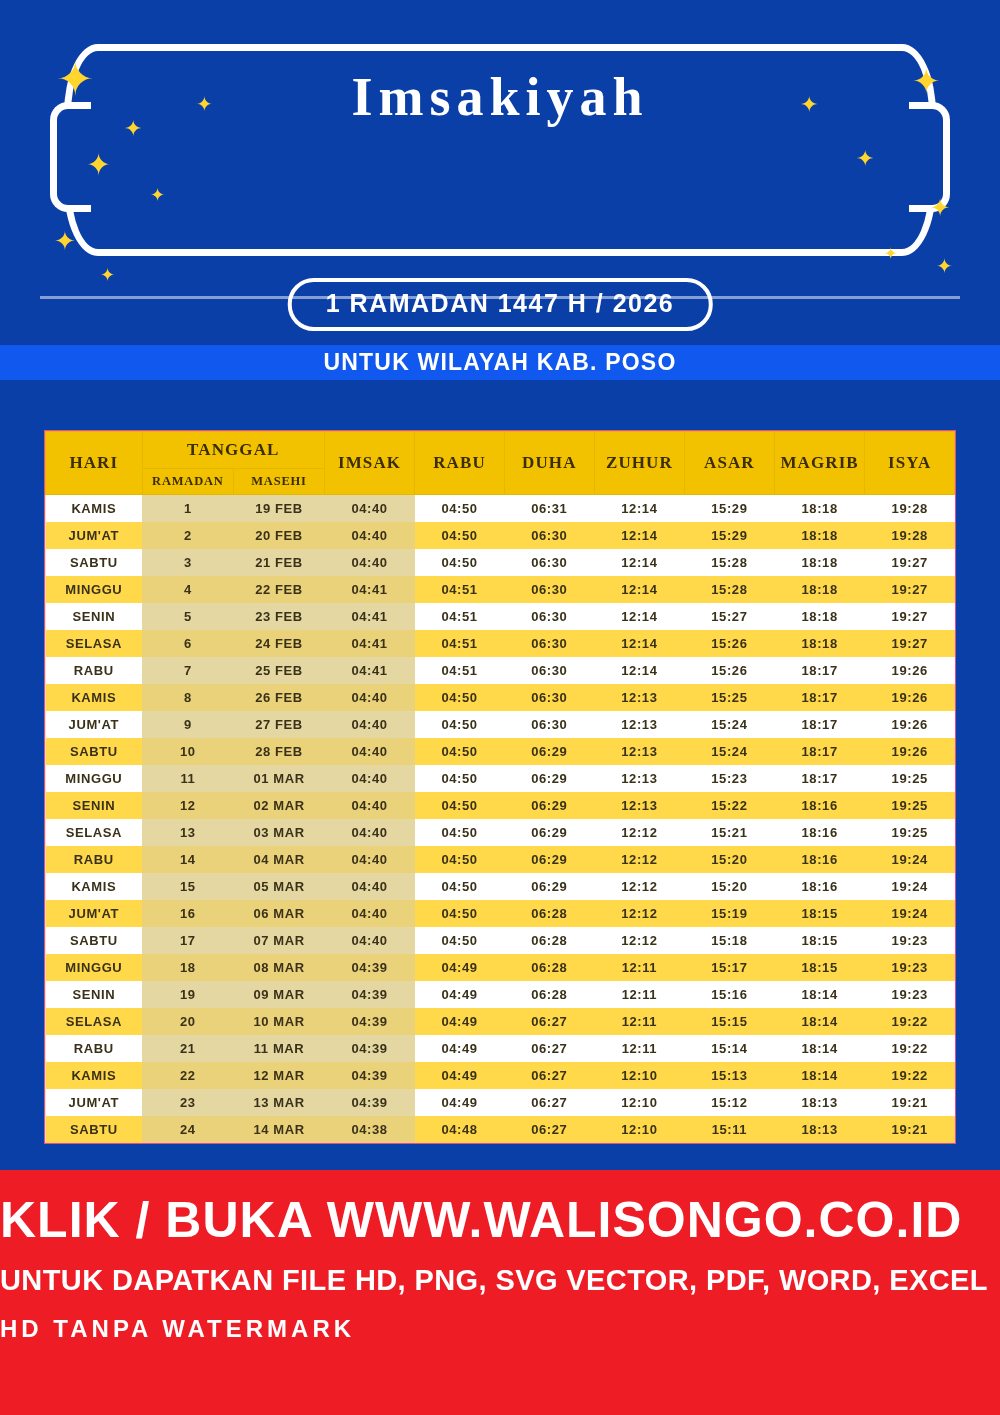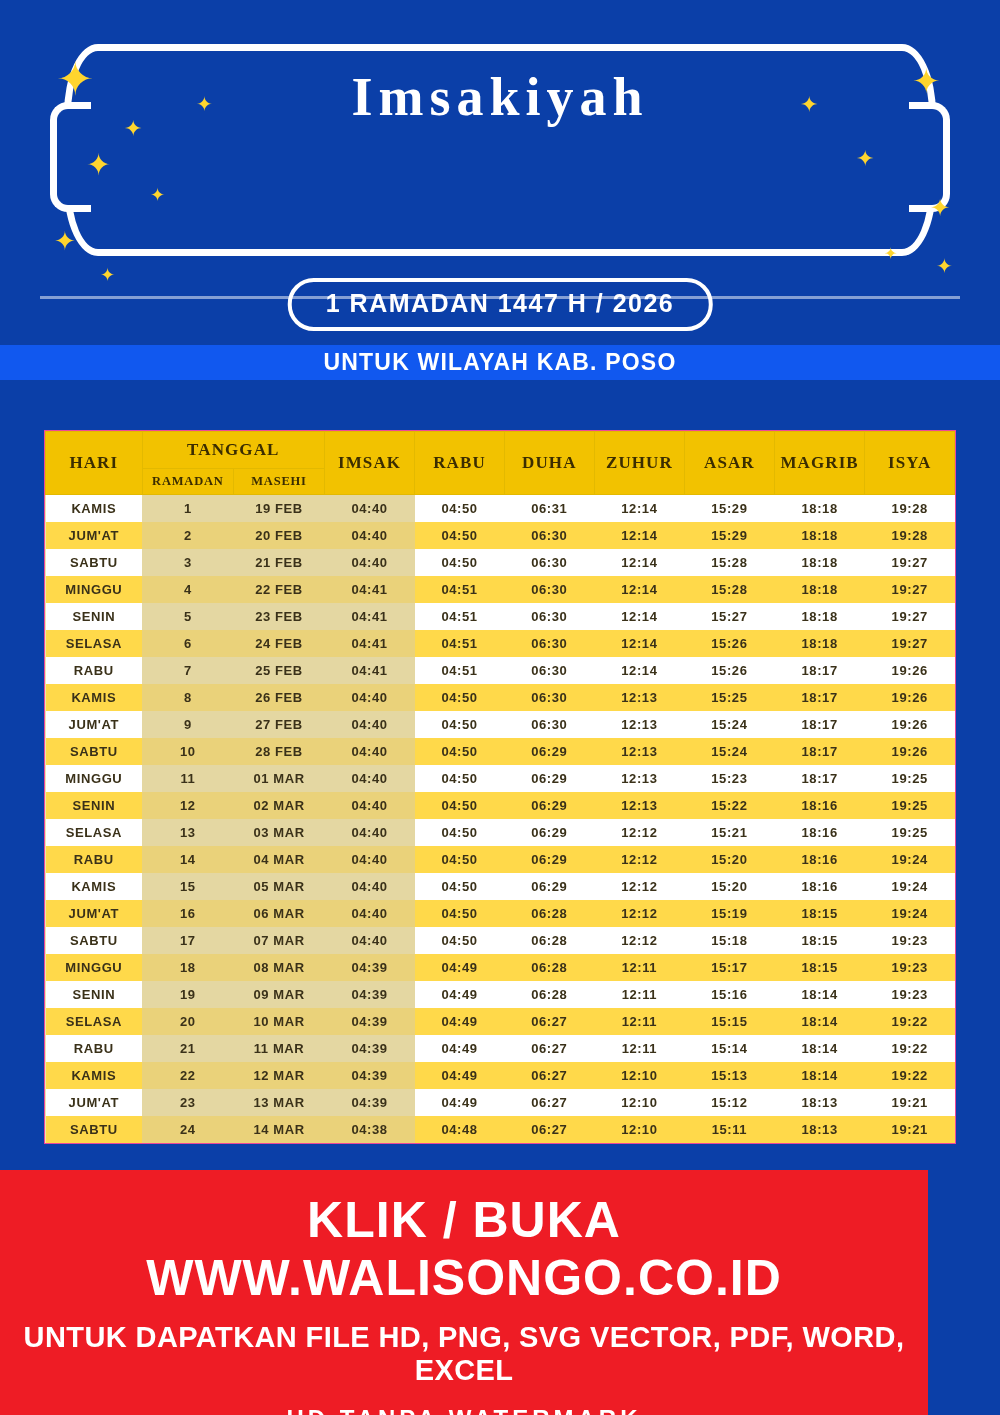--- a/index.html
+++ b/index.html
@@ -131,25 +131,25 @@
   tbody td.mas { width: 92px; }
   
   .c-hari { width: 98px; }
   .c-ram  { width: 92px; }
   .c-mas  { width: 92px; }
   .c-time { width: 91px; }
   
   .footer {
     position: absolute;
     left: 0; bottom: 0;
-    width: 928px;
+    width: 1000px;
     height: 245px;
     background: #ee1c25;
     color: #ffffff;
-    text-align: center;
+    text-align: left;
     padding-top: 22px;
   }
   .footer .l1 {
     font-size: 50px;
     font-weight: bold;
     letter-spacing: 1px;
     line-height: 1.15;
   }
   .footer .l2 {
     font-size: 29px;

